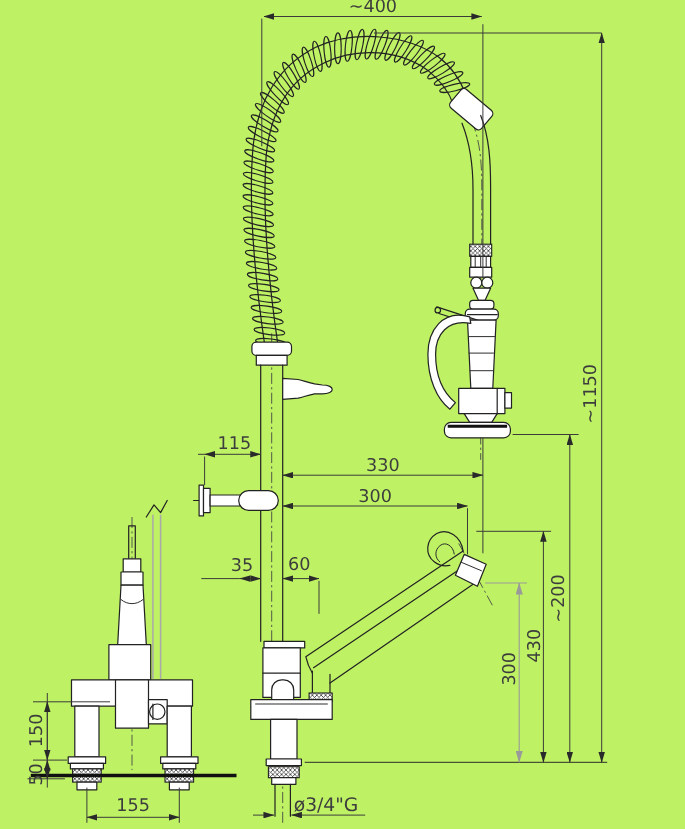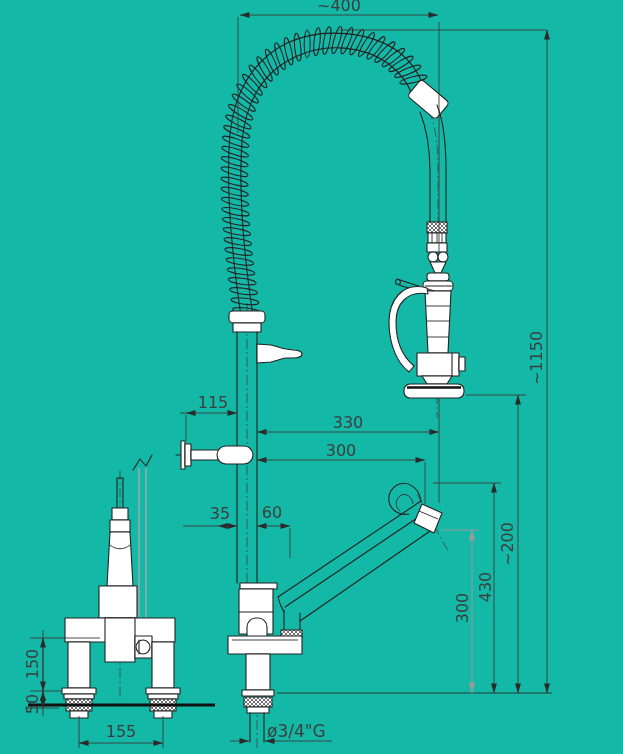--- a/index.html
+++ b/index.html
@@ -1,16 +1,16 @@
 <!DOCTYPE html>
 <html><head>
 <meta charset="utf-8">
 <style>
   html,body{margin:0;padding:0;background:#ffffff;}
-  .stage{width:623px;height:754px;background:#14b8a6;position:relative;overflow:hidden;}
+  .stage{width:623px;height:754px;background:#bef264;position:relative;overflow:hidden;}
   svg{display:block}
   .ln{stroke:#222;stroke-width:1.1;fill:none;stroke-linecap:round;stroke-linejoin:round;}
   .fw{stroke:#222;stroke-width:1.1;fill:#fff;stroke-linejoin:round;}
   .thin{stroke:#2a2a2a;stroke-width:.9;fill:none;}
   .dim{stroke:#3a3a3a;stroke-width:.9;fill:none;}
   .dimg{stroke:#9a9a9a;stroke-width:1;fill:none;}
   .cl{stroke:#444;stroke-width:.8;fill:none;stroke-dasharray:10 3 2 3;}
   .gray{stroke:#a9a9a9;stroke-width:1.4;fill:none;}
   .thick{stroke:#111;stroke-width:3;fill:none;}
   text{font-family:"DejaVu Sans","Liberation Sans",sans-serif;font-size:16px;fill:#3d3d3d;}

